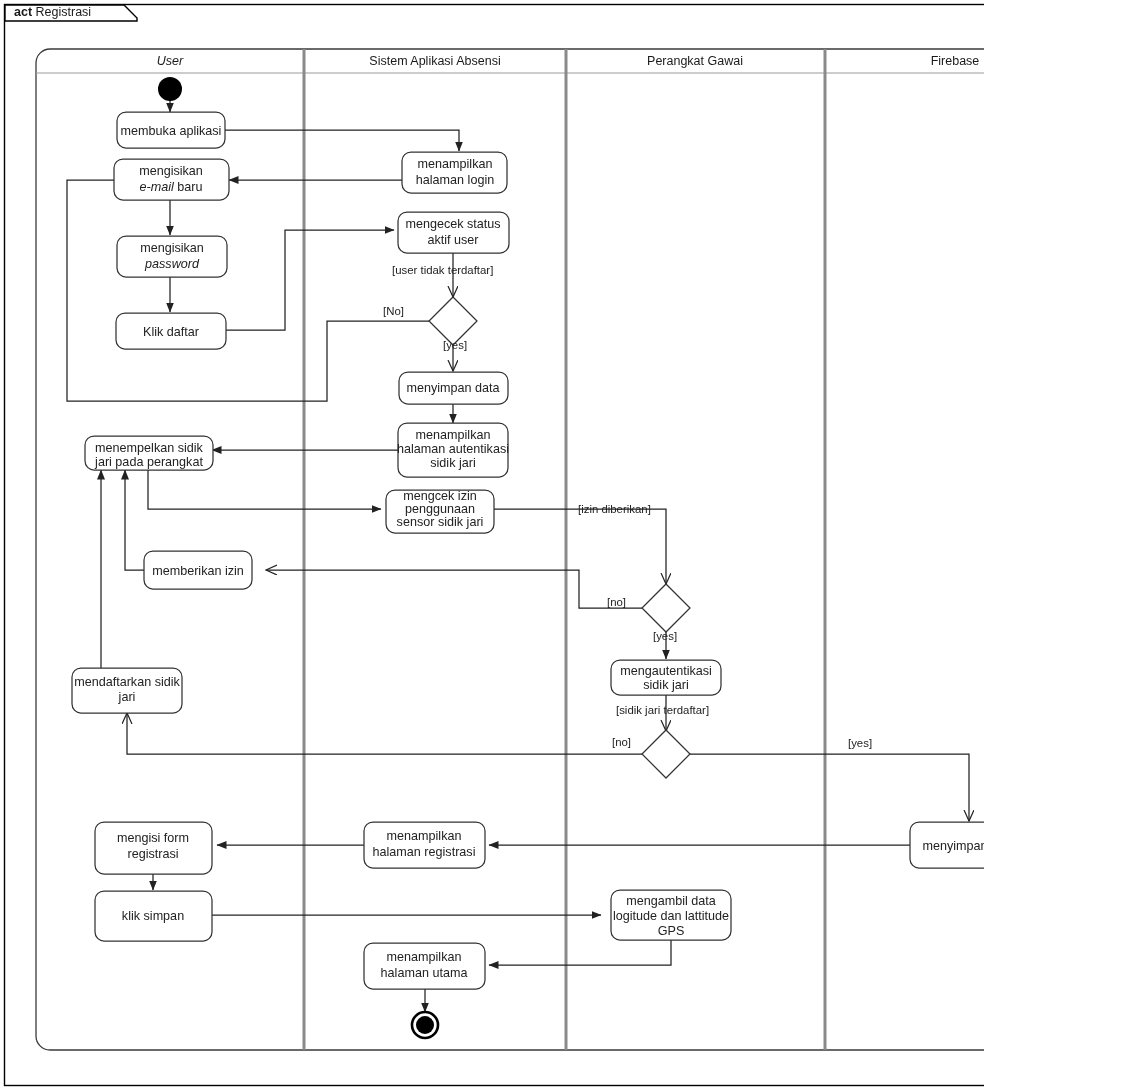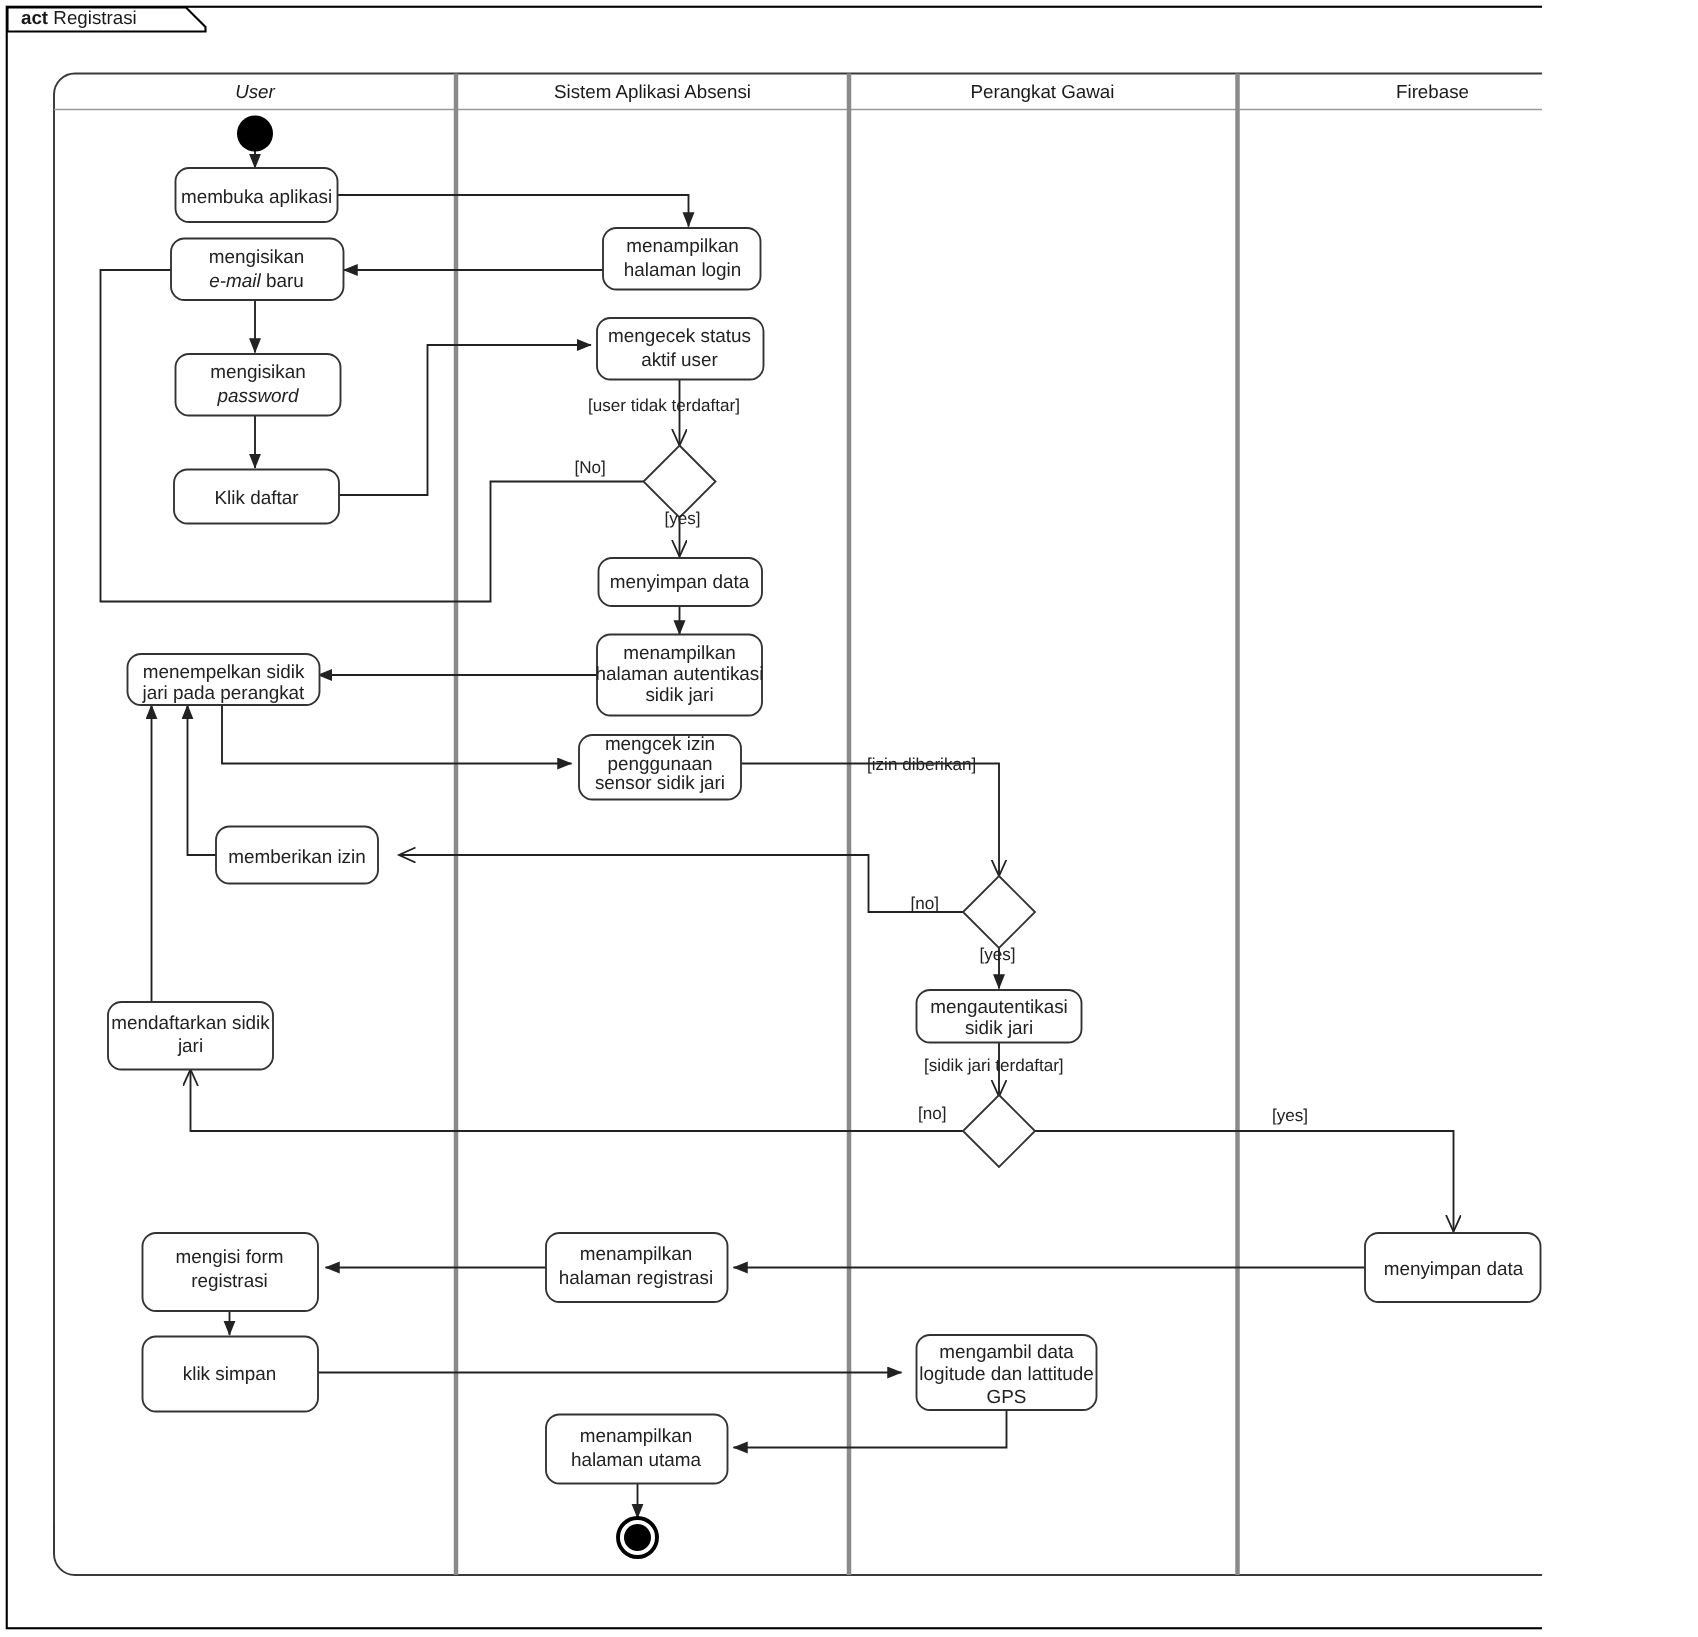--- a/index.html
+++ b/index.html
@@ -9,21 +9,20 @@
   }
   body {
     font-family: "Liberation Sans", sans-serif;
   }
   #canvas {
     position: relative;
     width: 984px;
     height: 1091px;
     background: #ffffff;
     overflow: hidden;
-    padding-left: 44px;
   }
   svg#diagram {
     position: absolute;
     left: 0;
     top: 0;
     width: 1132px;
     height: 1091px;
   }
   .frame-border {
     fill: none;

